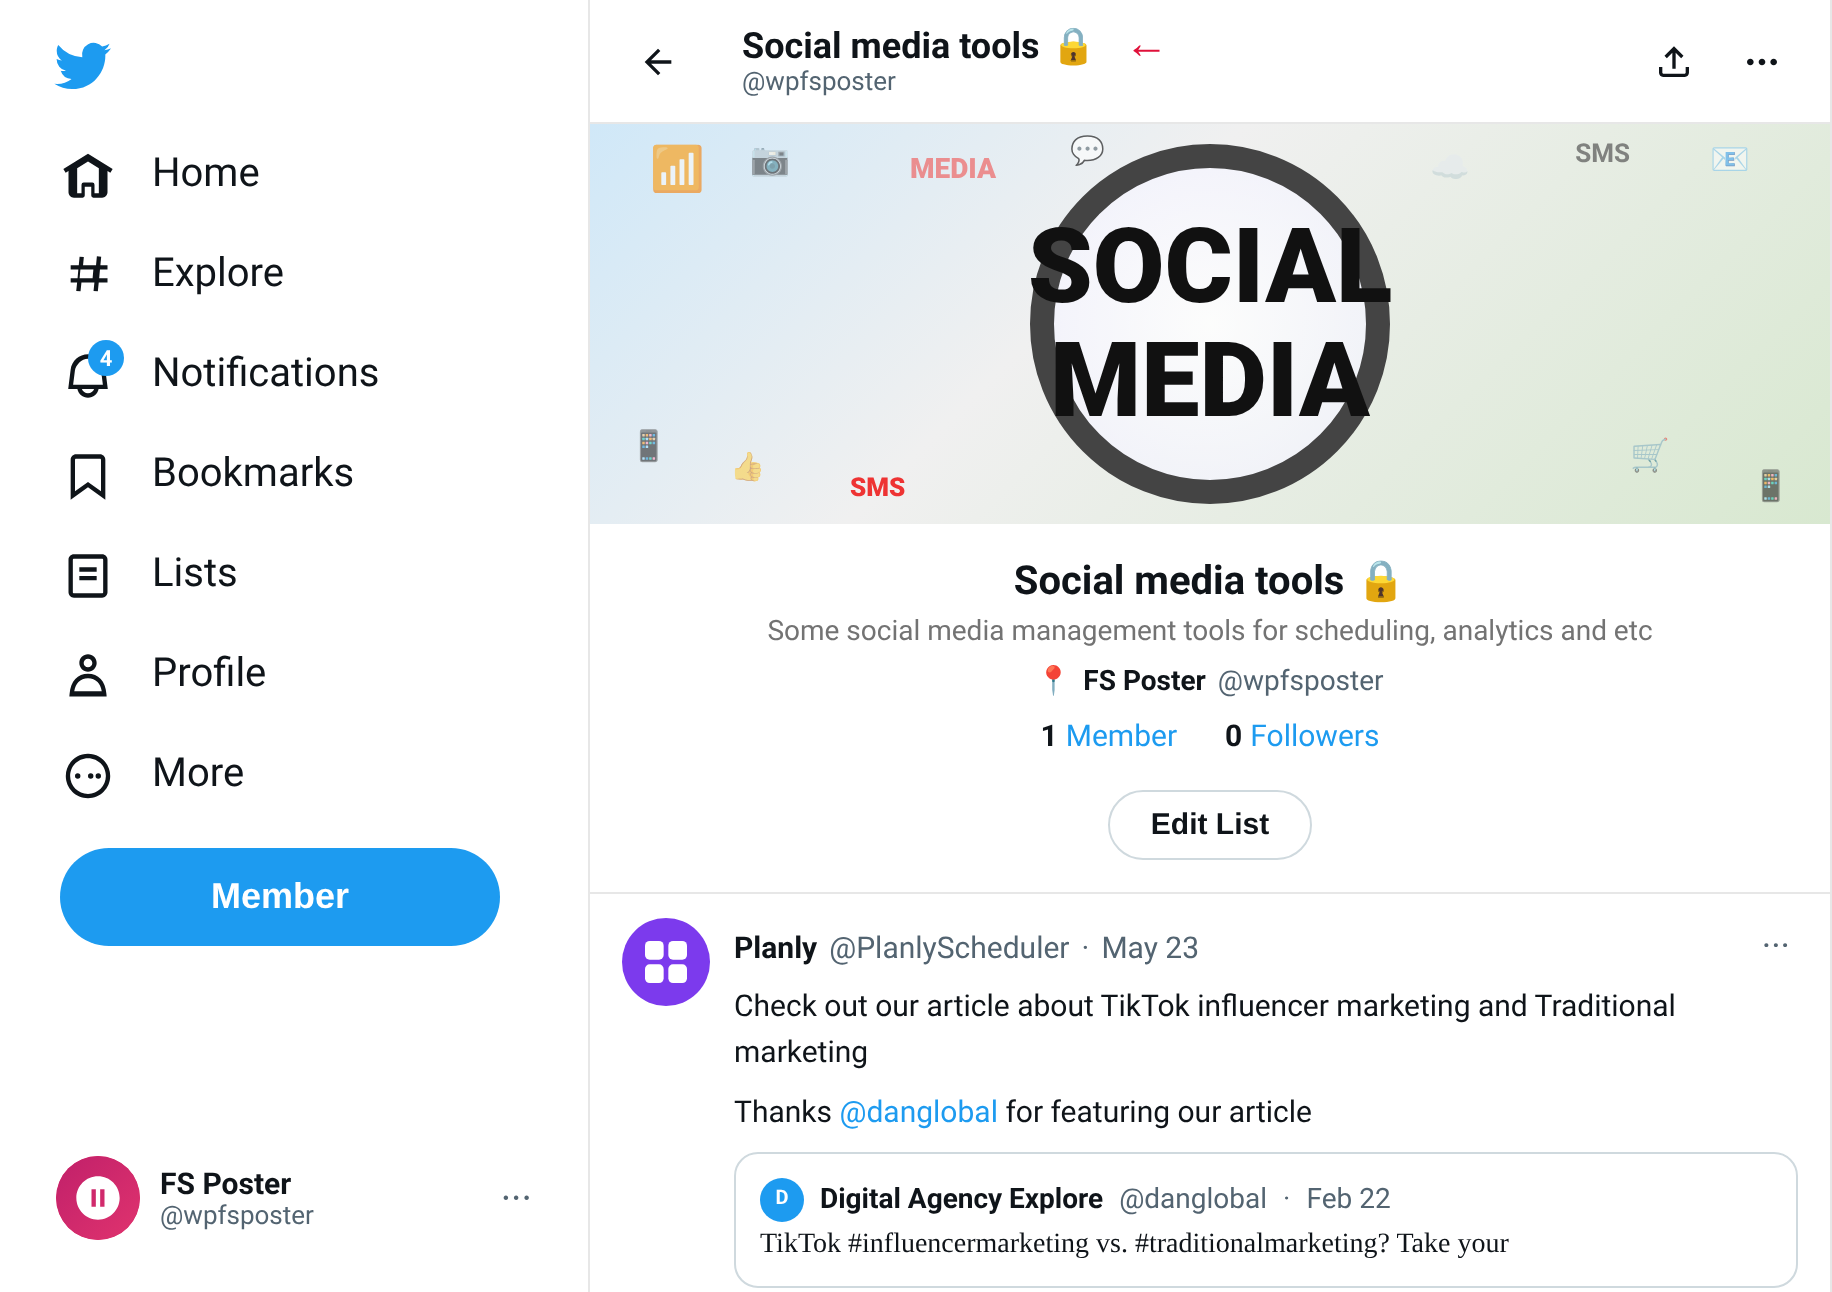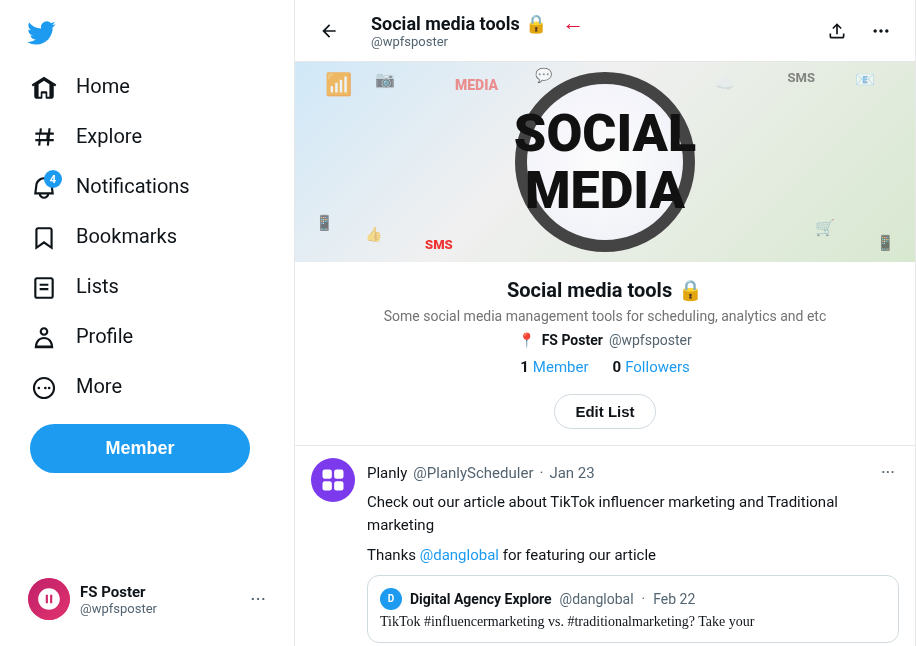--- a/index.html
+++ b/index.html
@@ -380,21 +380,21 @@
     }
 
     .tweet-user-info {
       display: flex;
       align-items: center;
       gap: 6px;
       font-size: 15px;
     }
 
     .tweet-display-name {
-      font-weight: 400;
+      font-weight: 700;
       color: #0f1419;
     }
 
     .tweet-handle {
       color: #536471;
     }
 
     .tweet-date {
       color: #536471;
     }
@@ -679,21 +679,21 @@
         </svg>
       </div>
 
       <div class="tweet-body">
 
         <div class="tweet-header">
           <div class="tweet-user-info">
             <span class="tweet-display-name">Planly</span>
             <span class="tweet-handle">@PlanlyScheduler</span>
             <span class="tweet-dot">·</span>
-            <span class="tweet-date">Jan 23</span>
+            <span class="tweet-date">May 23</span>
           </div>
           <div class="three-dots-btn">···</div>
         </div>
 
         <div class="tweet-text">
           <span>Check out our article about TikTok influencer marketing and Traditional marketing</span>
         </div>
         <div class="tweet-text">
           Thanks <span class="tweet-link">@danglobal</span> for featuring our article
         </div>

